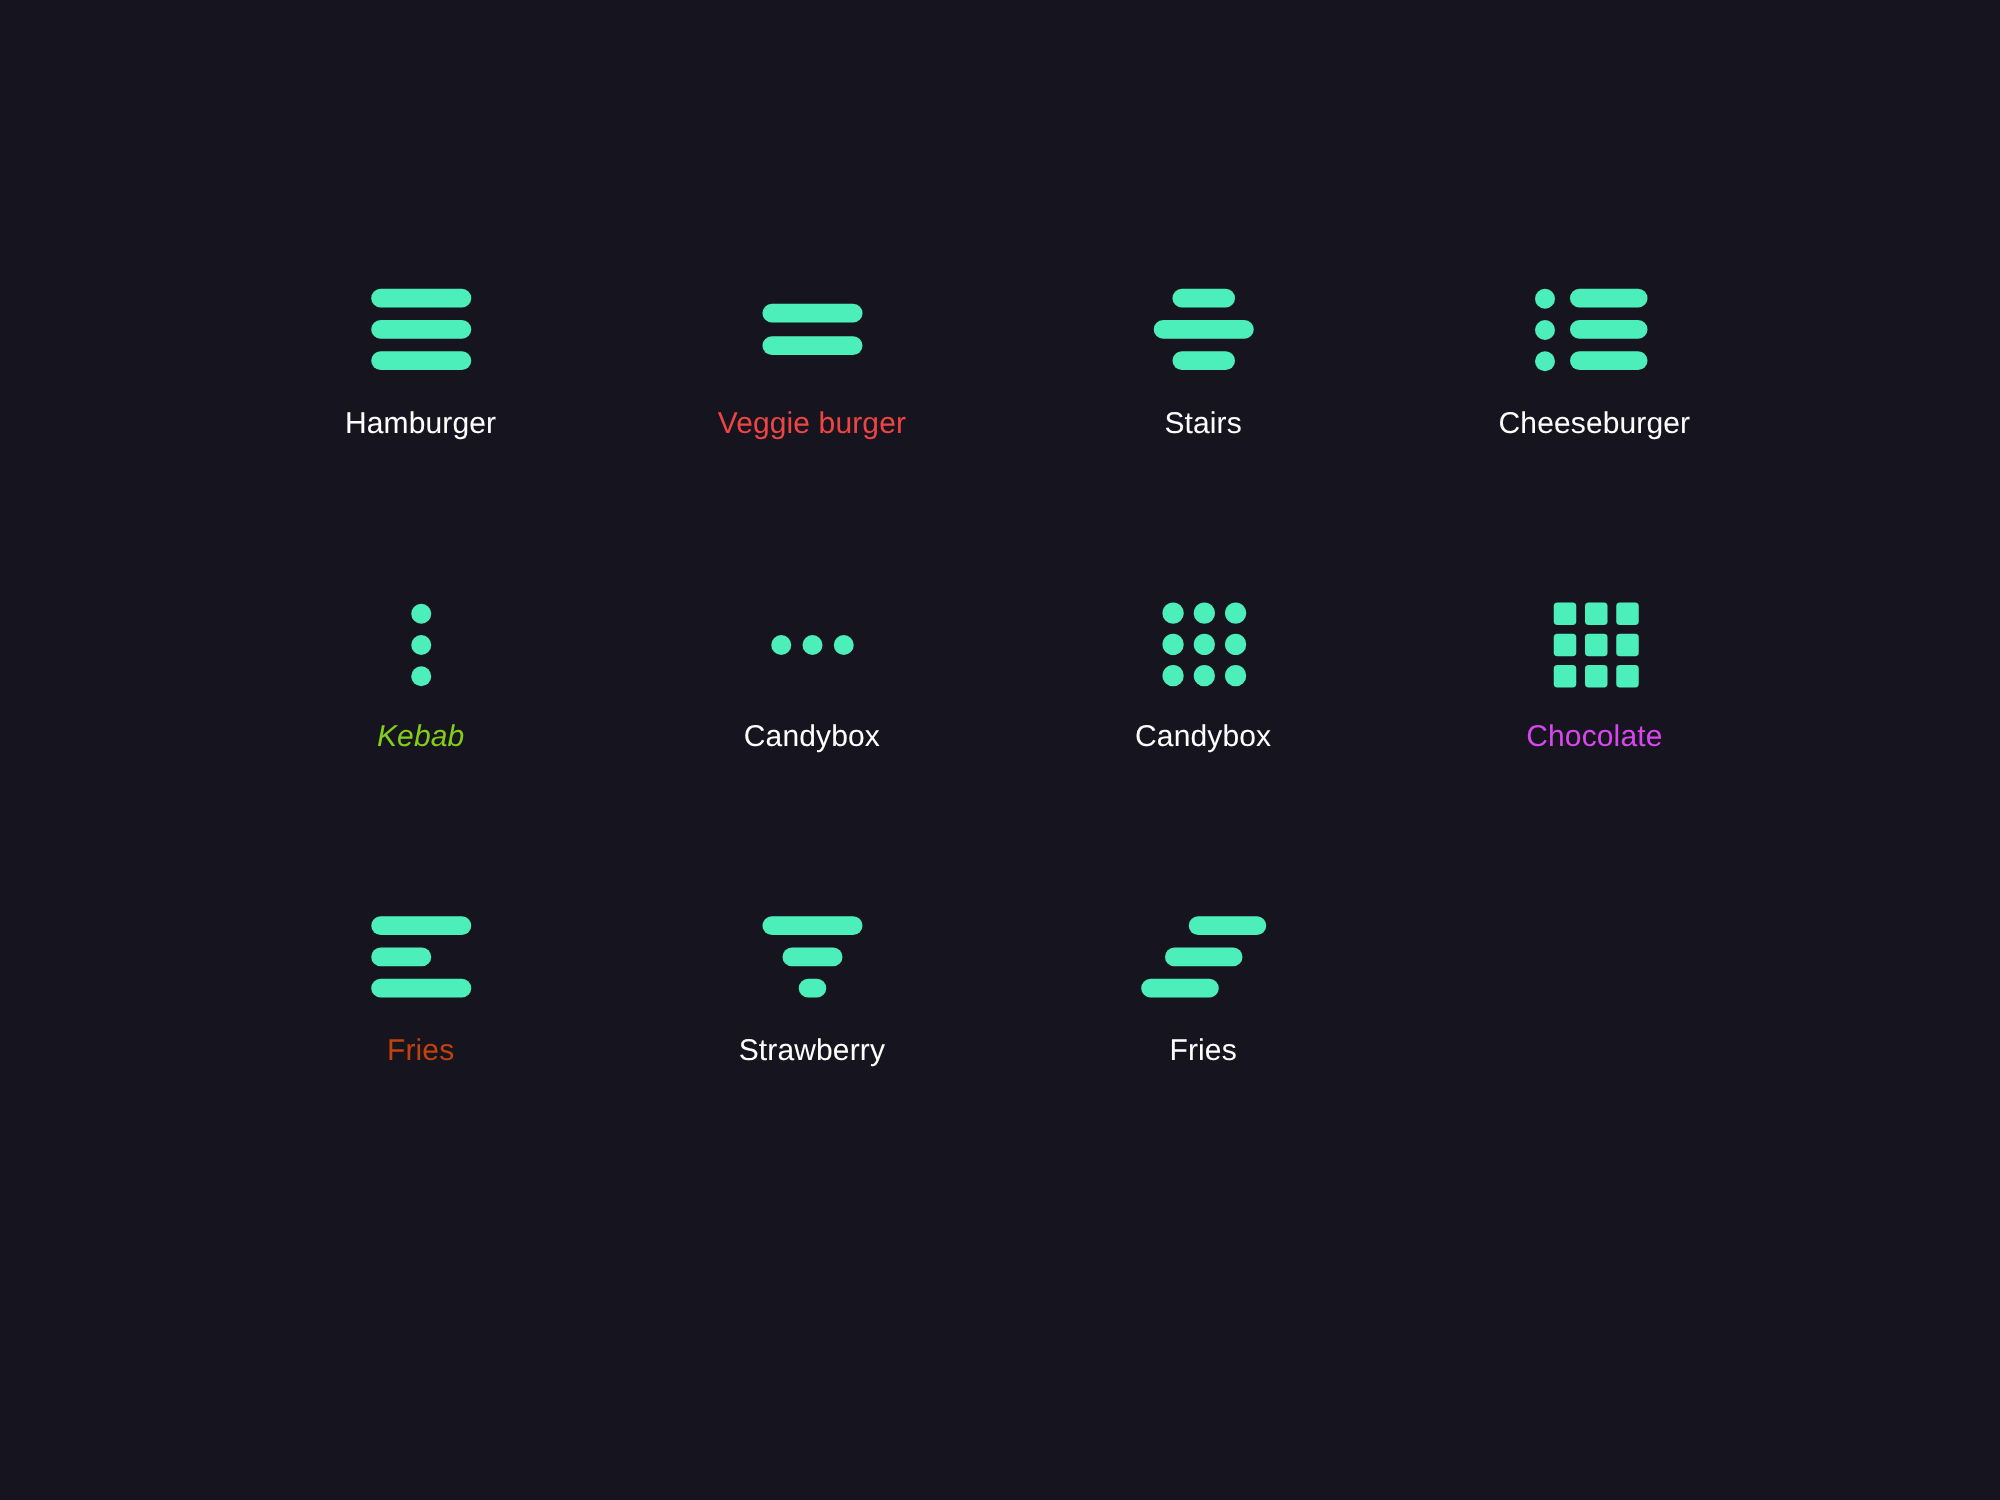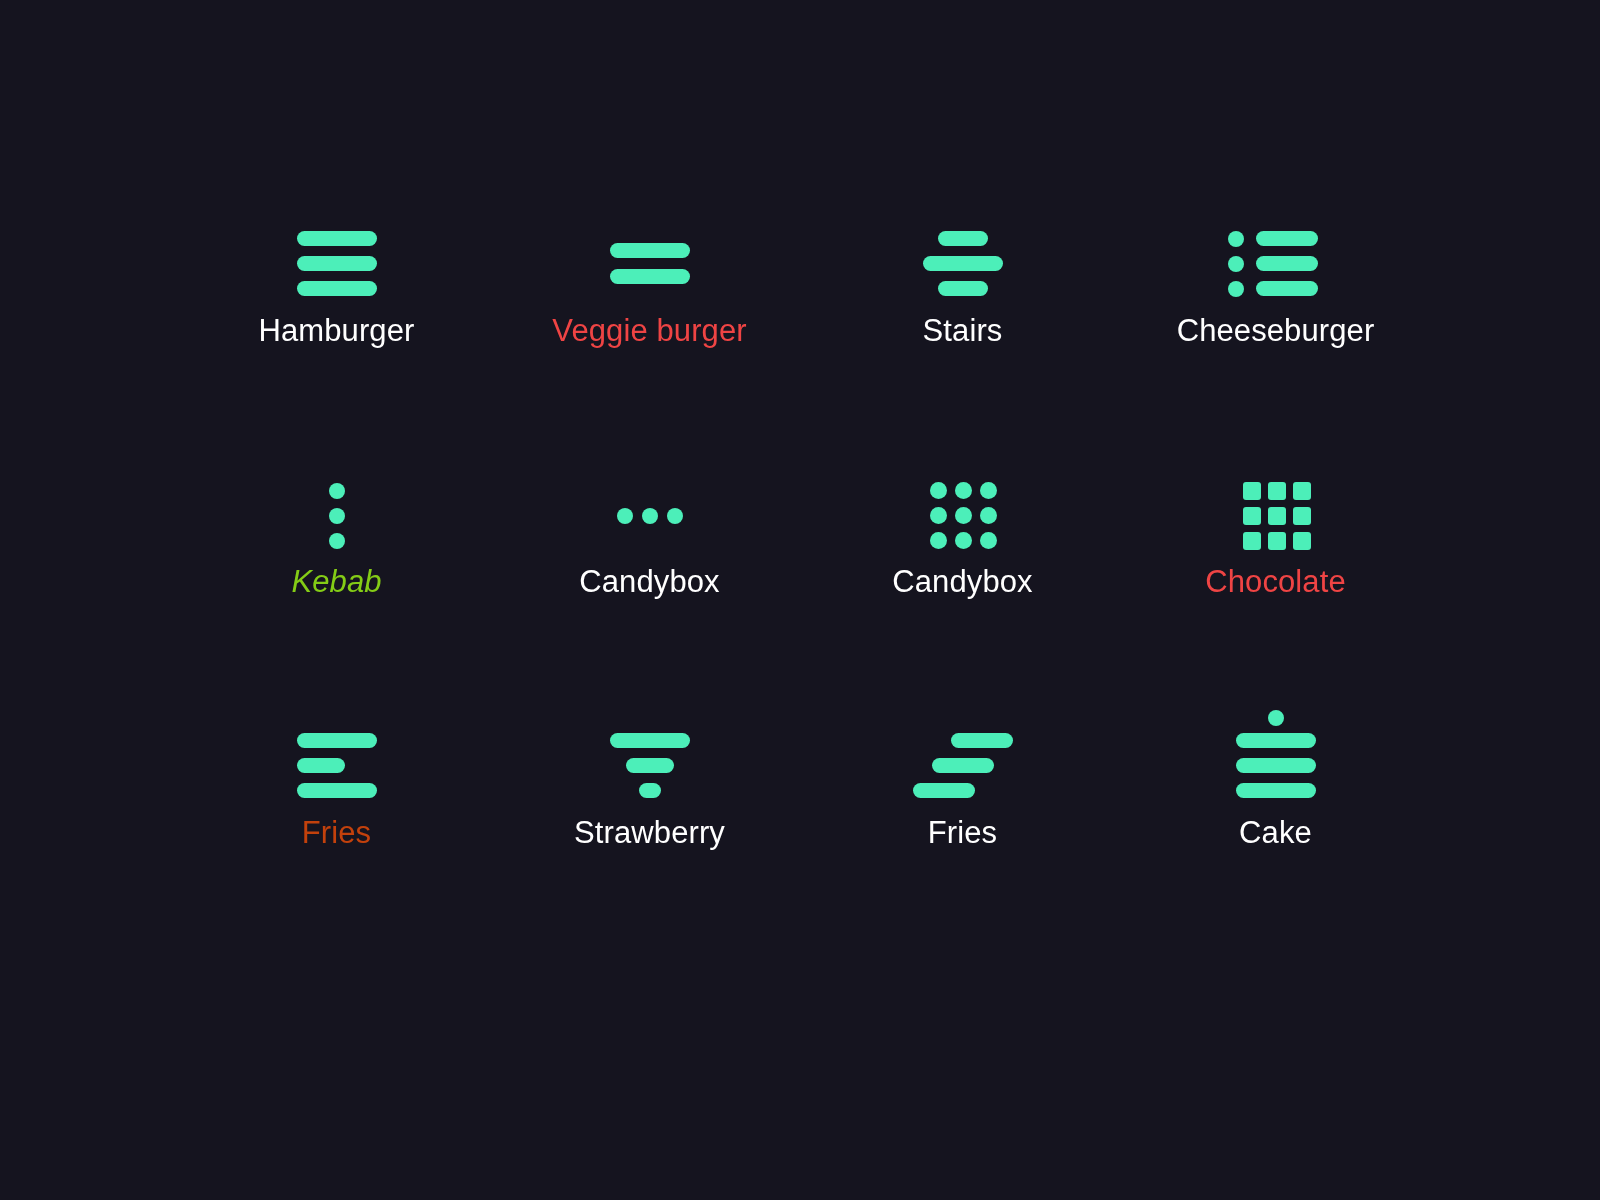--- a/index.html
+++ b/index.html
@@ -48,23 +48,23 @@
     position: relative;
   }
 
   .icon {
     position: relative;
     width: 100px;
     height: 76px;
   }
 
   .label {
-    margin-top: 0;
+    margin-top: 12px;
     color: #ffffff;
-    font-size: 31px;
+    font-size: 24px;
     line-height: 1.1;
     letter-spacing: 0.1px;
     white-space: nowrap;
     text-align: center;
   }
 
   
   .bar {
     position: absolute;
     height: 15px;
@@ -262,21 +262,21 @@
           <span class="sq r1 c2" style="background: rgb(76, 239, 185);"></span>
           <span class="sq r1 c3" style="background: rgb(76, 239, 185);"></span>
           <span class="sq r2 c1" style="background: rgb(76, 239, 185);"></span>
           <span class="sq r2 c2" style="background: rgb(76, 239, 185);"></span>
           <span class="sq r2 c3" style="background: rgb(76, 239, 185);"></span>
           <span class="sq r3 c1" style="background: rgb(76, 239, 185);"></span>
           <span class="sq r3 c2" style="background: rgb(76, 239, 185);"></span>
           <span class="sq r3 c3" style="background: rgb(76, 239, 185);"></span>
         </div>
       </div>
-      <div class="label" style="color: #ef4444;">Chocolate</div>
+      <div class="label" style="color: #d946ef;">Chocolate</div>
     </div>
 
     <div class="cell">
       <div class="icon-wrap">
         <div class="icon ic-fries">
           <span class="bar b1" style="background: rgb(76, 239, 185);"></span>
           <span class="bar b2" style="background: rgb(76, 239, 185);"></span>
           <span class="bar b3" style="background: rgb(76, 239, 185);"></span>
         </div>
       </div>
@@ -298,26 +298,15 @@
       <div class="icon-wrap">
         <div class="icon ic-stairs">
           <span class="bar b1" style="background: rgb(76, 239, 185);"></span>
           <span class="bar b2" style="background: rgb(76, 239, 185);"></span>
           <span class="bar b3" style="background: rgb(76, 239, 185);"></span>
         </div>
       </div>
       <div class="label" style="color: rgb(255, 255, 255);">Fries</div>
     </div>
 
-    <div class="cell">
-      <div class="icon-wrap">
-        <div class="icon ic-cake">
-          <span class="dot d1" style="background: rgb(76, 239, 185);"></span>
-          <span class="bar b1" style="background: rgb(76, 239, 185);"></span>
-          <span class="bar b2" style="background: rgb(76, 239, 185);"></span>
-          <span class="bar b3" style="background: rgb(76, 239, 185);"></span>
-        </div>
-      </div>
-      <div class="label" style="color: rgb(255, 255, 255);">Cake</div>
-    </div>
 
   </div>
 </div>
 
 </body></html>

